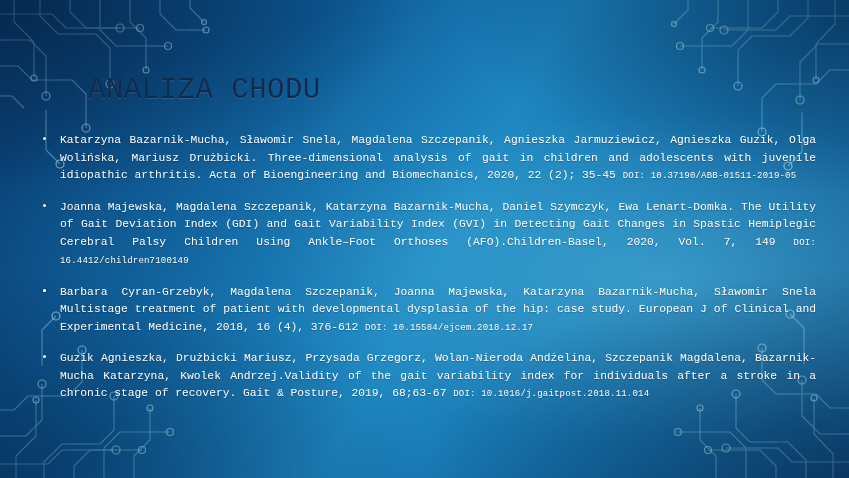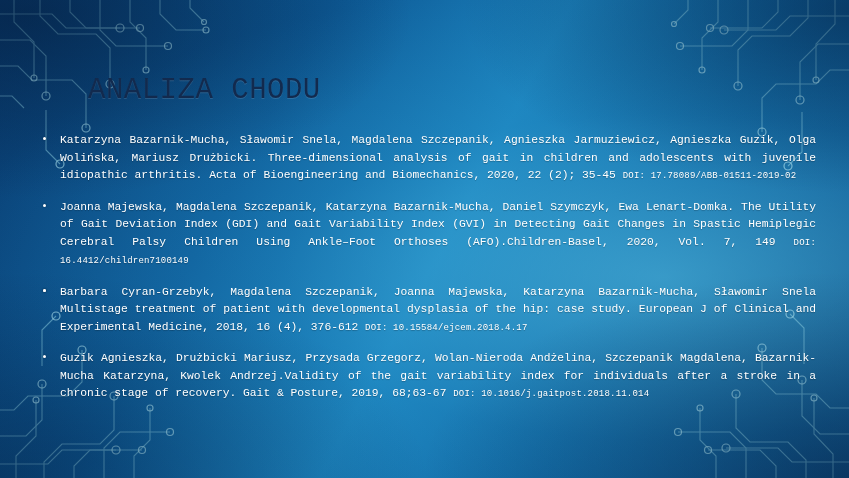--- a/index.html
+++ b/index.html
@@ -192,36 +192,36 @@
     </g>
   </svg>
 
   <div id="content">
     <div id="title">ANALIZA CHODU</div>
 
     <div id="bullets">
 
       <div class="bullet">
         <span class="dot"></span>
-        <span>Katarzyna Bazarnik-Mucha, Sławomir Snela, Magdalena Szczepanik, Agnieszka Jarmuziewicz, Agnieszka Guzik, Olga Wolińska, Mariusz Drużbicki. Three-dimensional analysis of gait in children and adolescents with juvenile idiopathic arthritis. Acta of Bioengineering and Biomechanics, 2020, 22 (2); 35-45 </span><span class="doi">DOI: 17.78089/ABB-01511-2019-02</span>
+        <span>Katarzyna Bazarnik-Mucha, Sławomir Snela, Magdalena Szczepanik, Agnieszka Jarmuziewicz, Agnieszka Guzik, Olga Wolińska, Mariusz Drużbicki. Three-dimensional analysis of gait in children and adolescents with juvenile idiopathic arthritis. Acta of Bioengineering and Biomechanics, 2020, 22 (2); 35-45 </span><span class="doi">DOI: 10.37190/ABB-01511-2019-05</span>
       </div>
 
       <div class="bullet">
         <span class="dot"></span>
         <span>Joanna Majewska, Magdalena Szczepanik, Katarzyna Bazarnik-Mucha, Daniel Szymczyk, Ewa Lenart-Domka. The Utility of Gait Deviation Index (GDI) and Gait Variability Index (GVI) in Detecting Gait Changes in Spastic Hemiplegic Cerebral Palsy Children Using Ankle–Foot Orthoses (AFO).Children-Basel, 2020, Vol. 7, 149 </span><span class="doi">DOI: 16.4412/children7100149</span>
       </div>
 
       <div class="bullet">
         <span class="dot"></span>
         <span class="doi"></span>
       </div>
 
       <div class="bullet">
         <span class="dot"></span>
-        <span>Barbara Cyran-Grzebyk, Magdalena Szczepanik, Joanna Majewska, Katarzyna Bazarnik-Mucha, Sławomir Snela Multistage treatment of patient with developmental dysplasia of the hip: case study. European J of Clinical and Experimental Medicine, 2018, 16 (4), 376-612 </span><span class="doi">DOI: 10.15584/ejcem.2018.4.17</span>
+        <span>Barbara Cyran-Grzebyk, Magdalena Szczepanik, Joanna Majewska, Katarzyna Bazarnik-Mucha, Sławomir Snela Multistage treatment of patient with developmental dysplasia of the hip: case study. European J of Clinical and Experimental Medicine, 2018, 16 (4), 376-612 </span><span class="doi">DOI: 10.15584/ejcem.2018.12.17</span>
       </div>
 
       <div class="bullet">
         <span class="dot"></span>
         <span>Guzik Agnieszka, Drużbicki Mariusz, Przysada Grzegorz, Wolan-Nieroda Andżelina, Szczepanik Magdalena, Bazarnik-Mucha Katarzyna, Kwolek Andrzej.Validity of the gait variability index for individuals after a stroke in a chronic stage of recovery. Gait &amp; Posture, 2019, 68;63-67 </span><span class="doi">DOI: 10.1016/j.gaitpost.2018.11.014</span>
       </div>
 
     </div>
   </div>
 </div>

